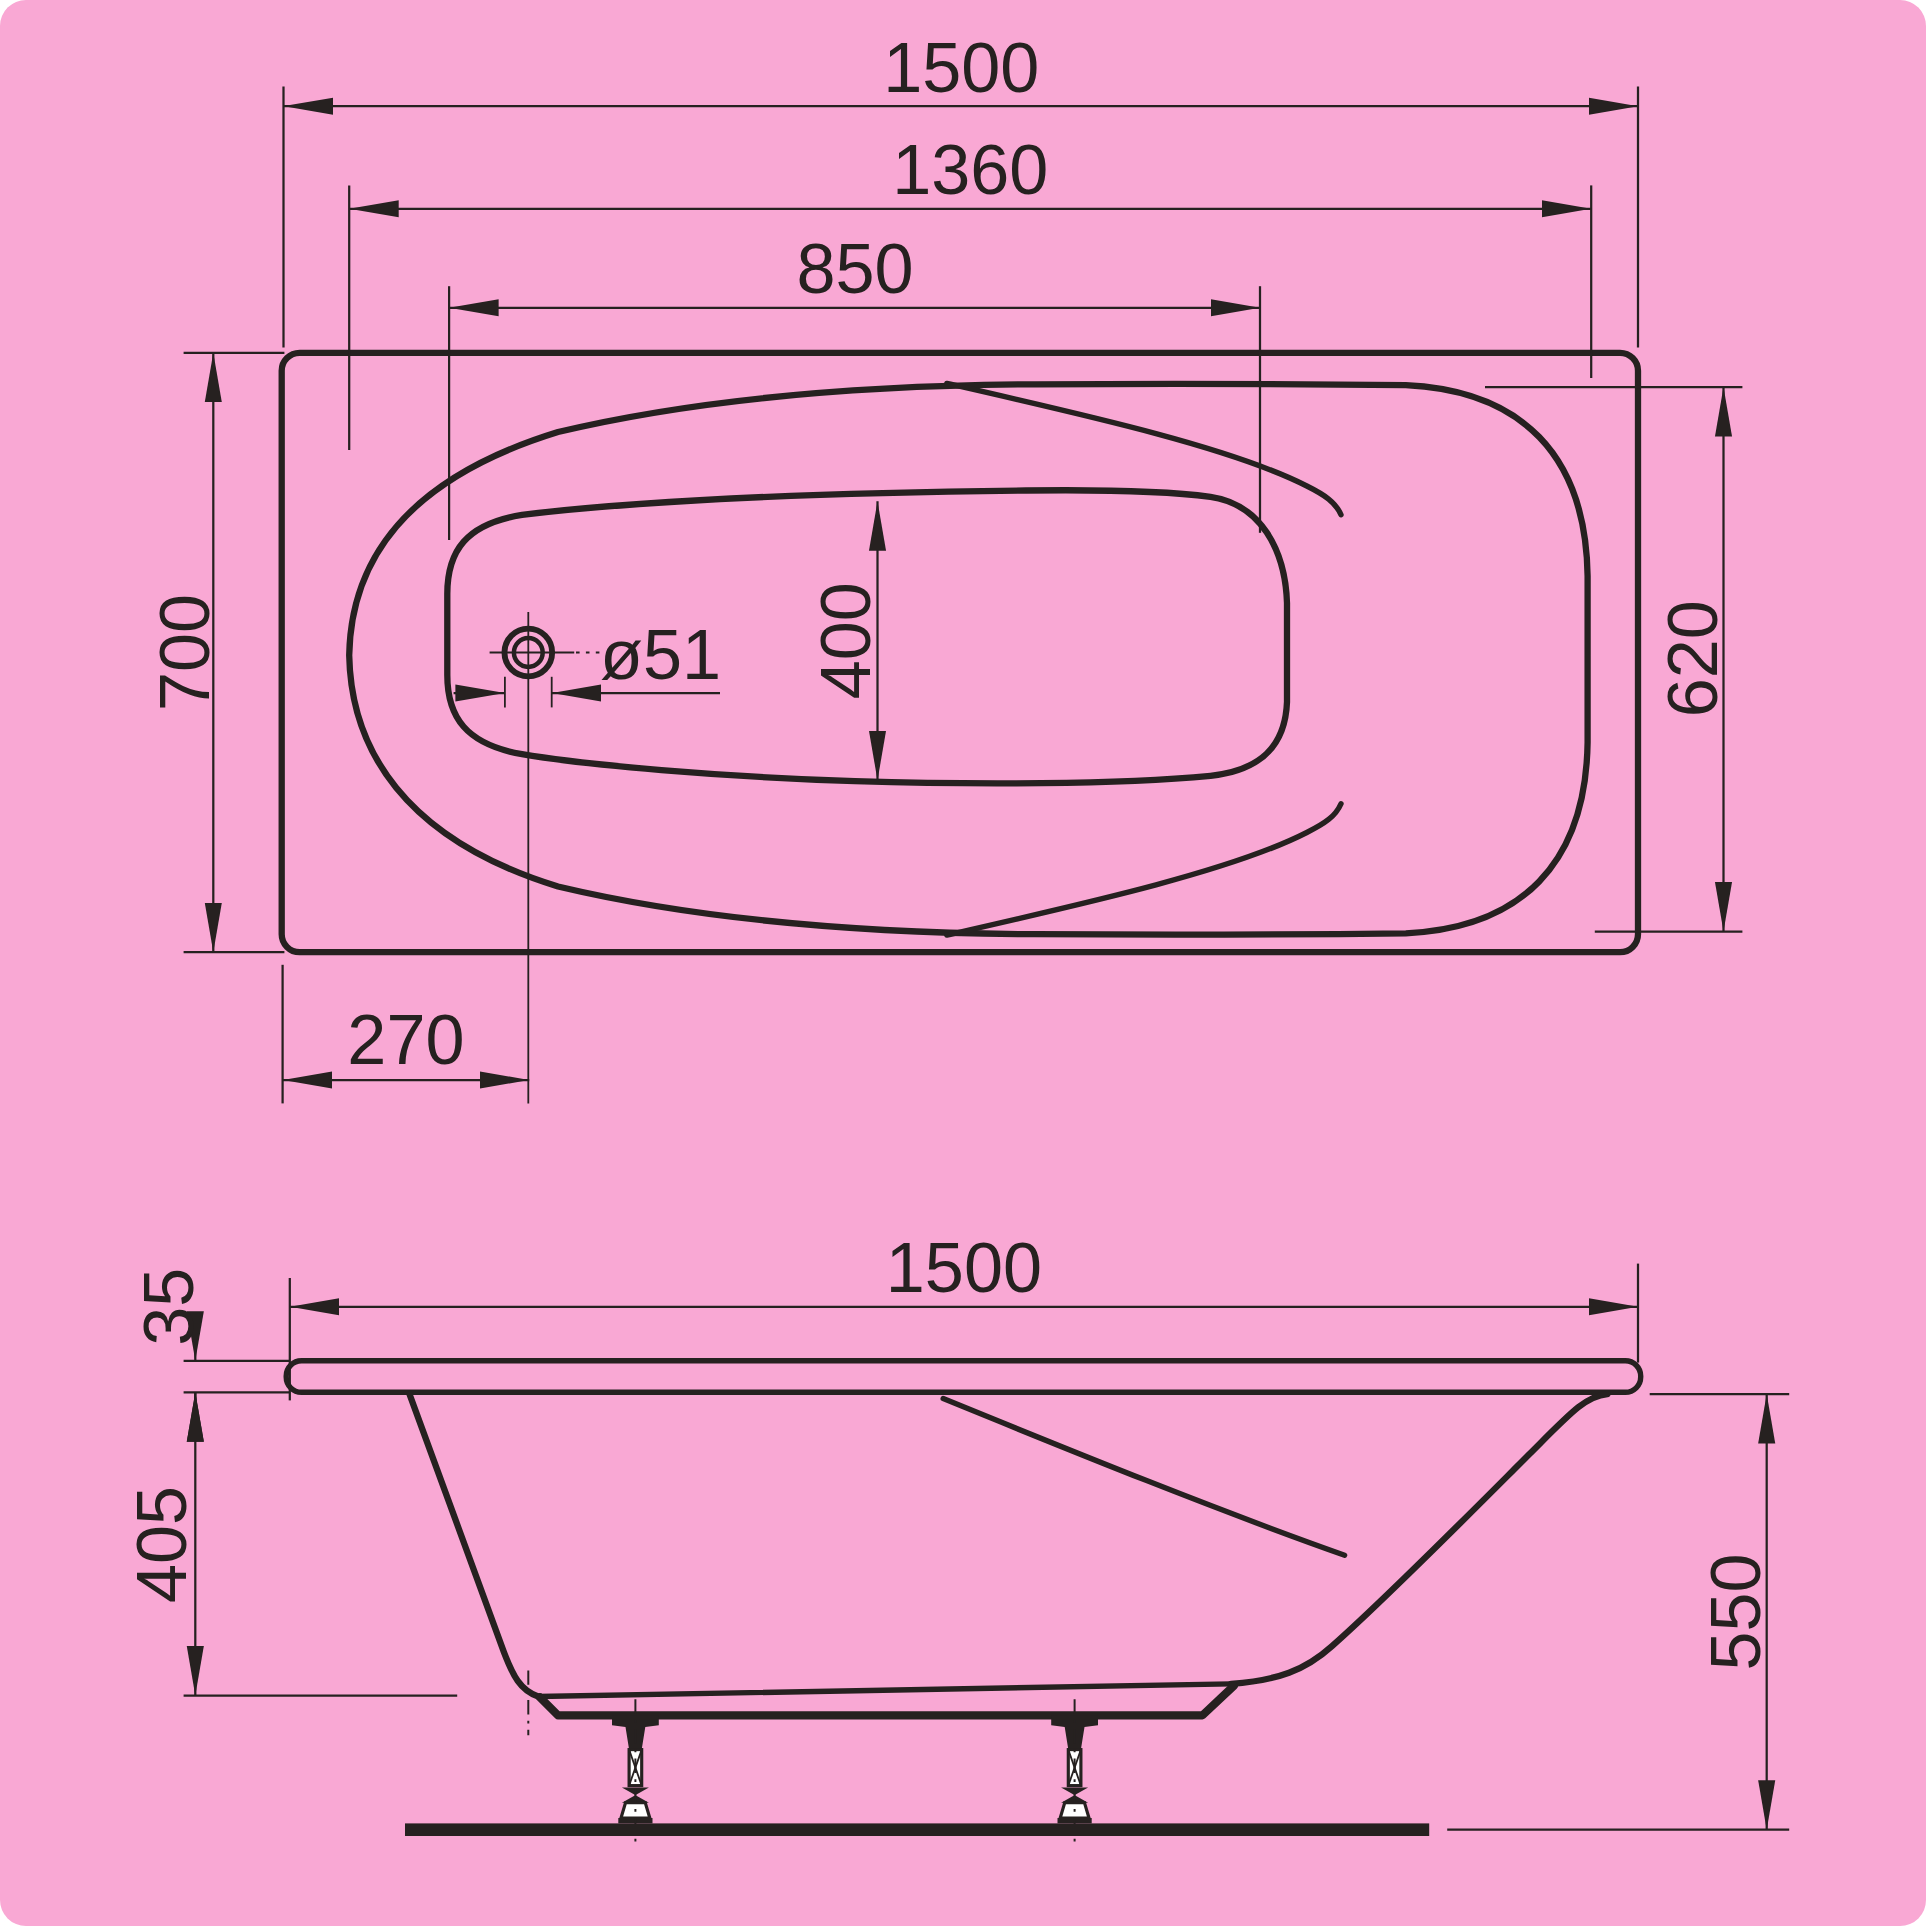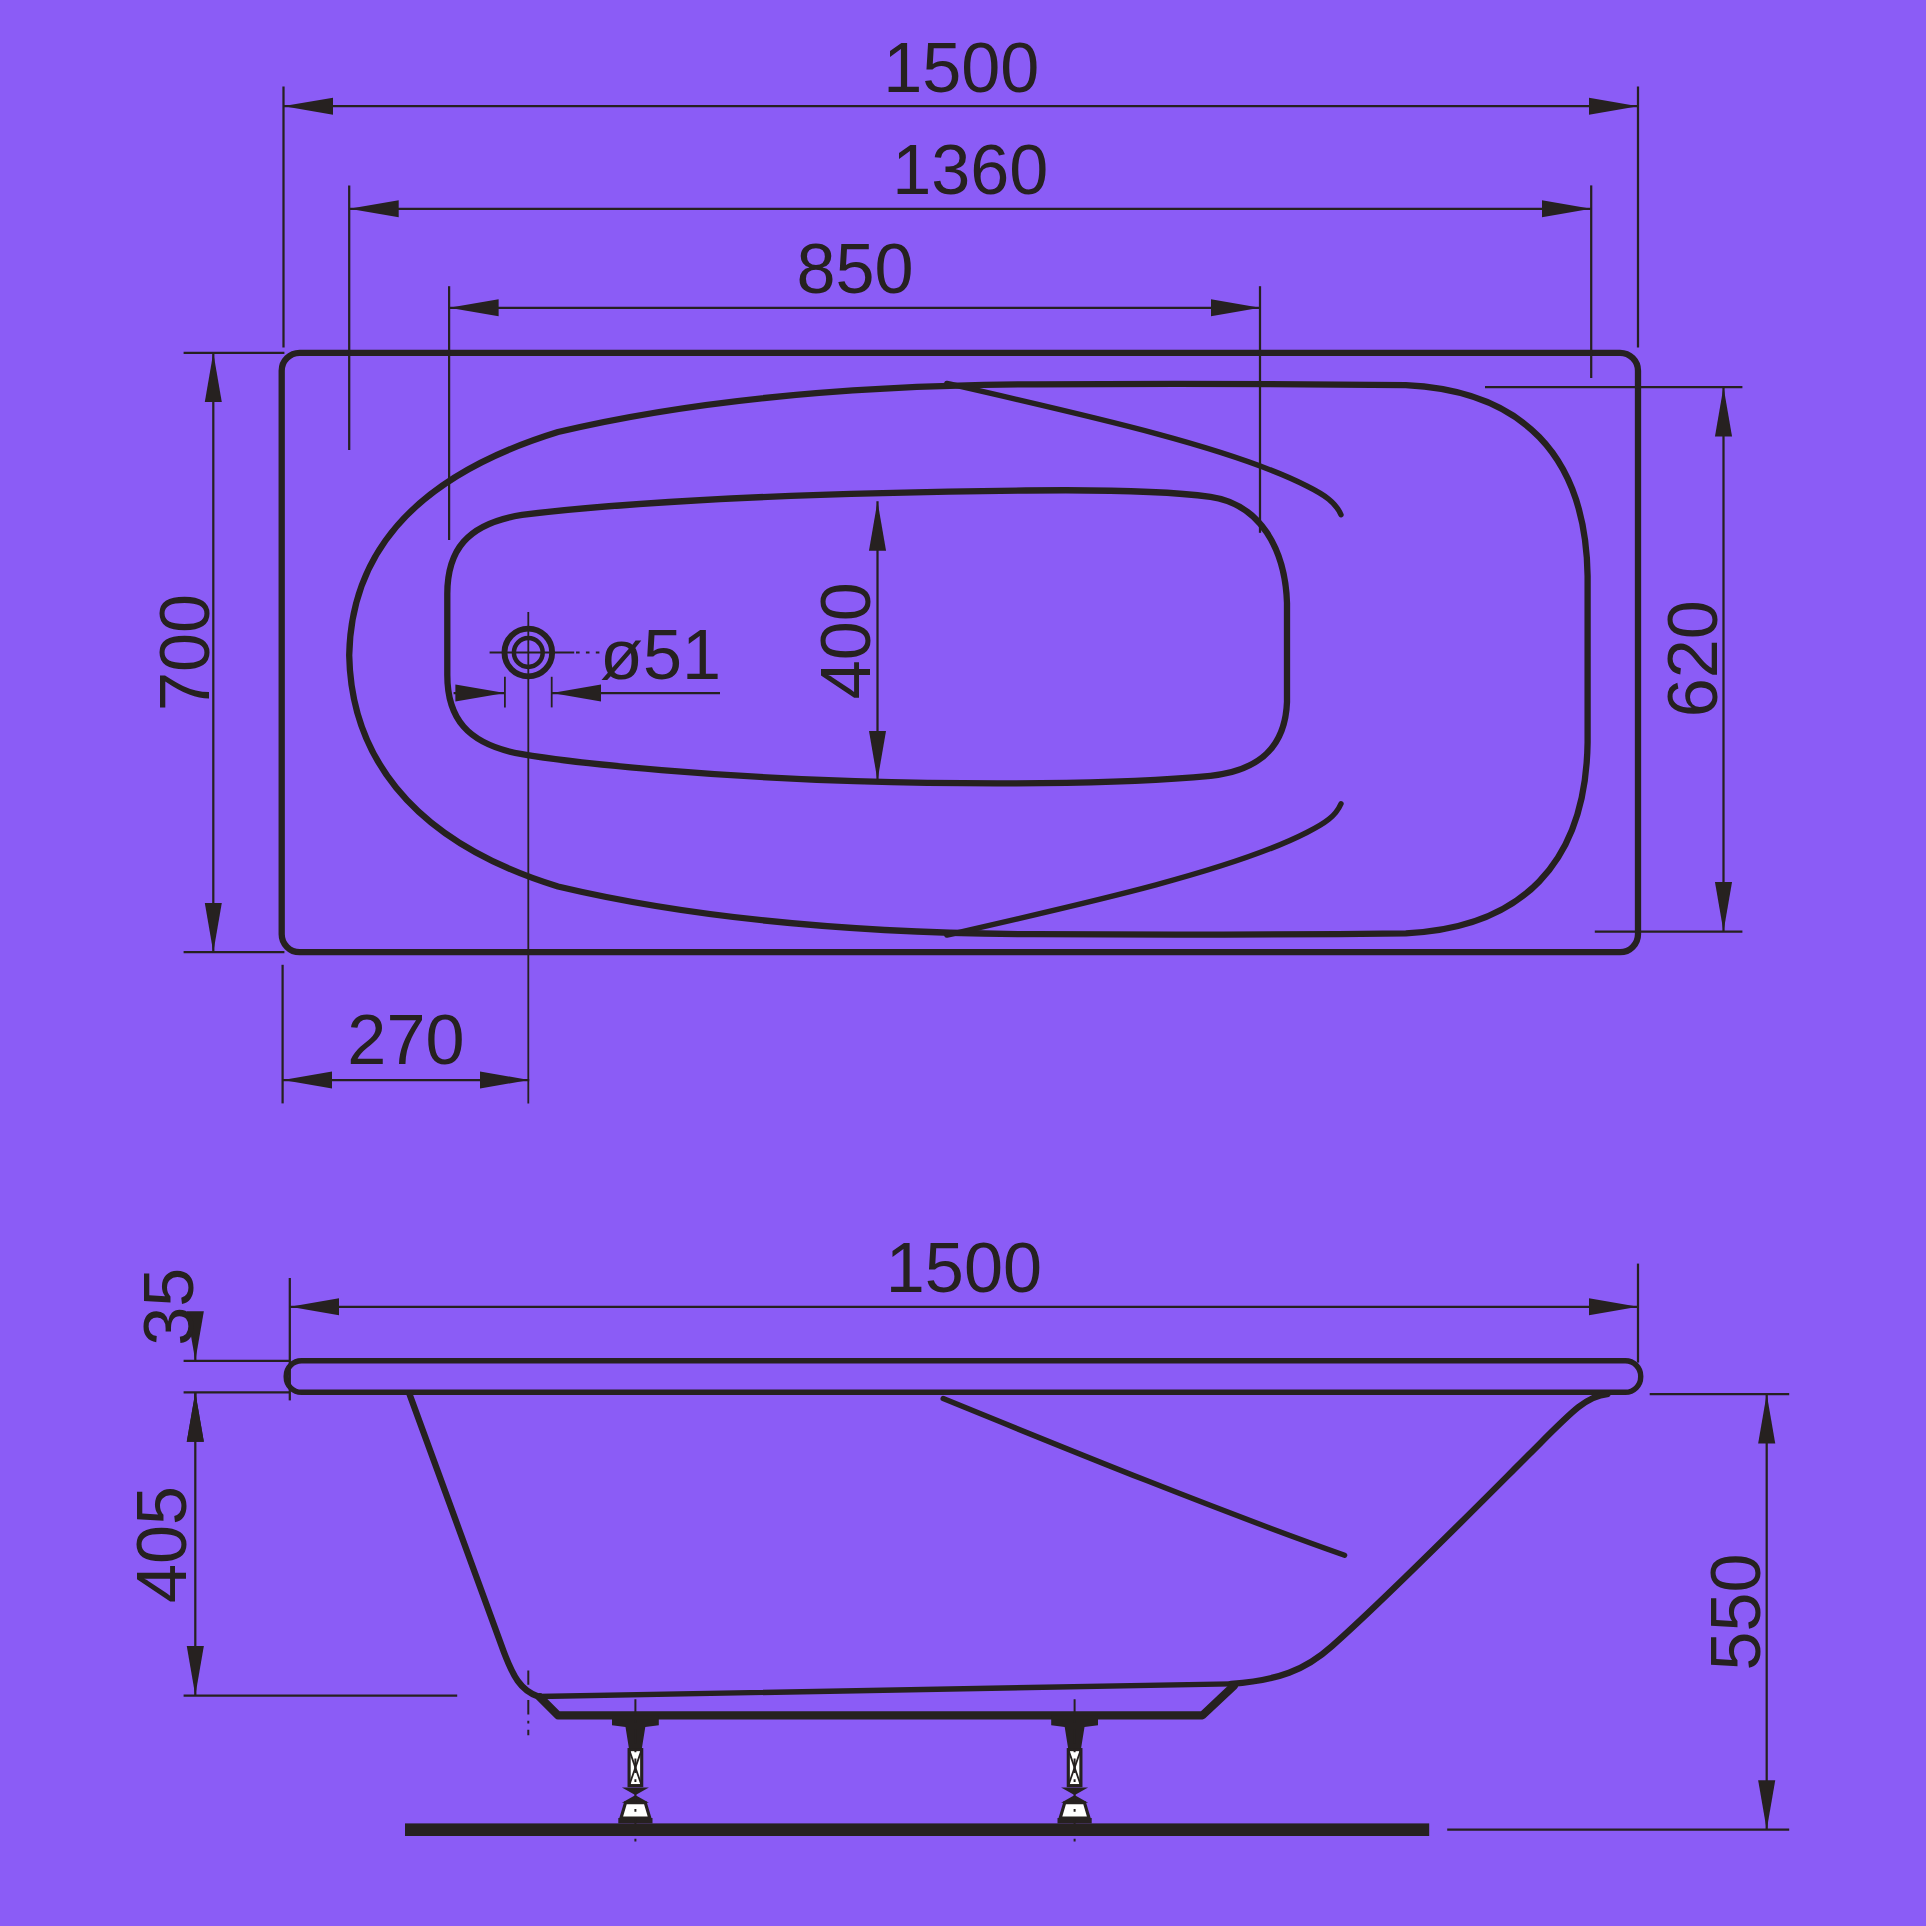--- a/index.html
+++ b/index.html
@@ -4,22 +4,23 @@
 <style>
   html,body{
     margin:0;
     padding:0;
     background:#ffffff;
     font-family:"Liberation Sans", sans-serif;
   }
   .stage{
     width:1926px;
     height:1926px;
-    background:#8b5cf6;
+    background:#f9a8d4;
     position:relative;
+    border-radius:26px;
   }
   svg{display:block}
   .outline{fill:none;stroke:#262120;stroke-width:7;stroke-linecap:round;stroke-linejoin:round}
   .outline-md{fill:none;stroke:#262120;stroke-width:6;stroke-linecap:round;stroke-linejoin:round}
   .frame{fill:none;stroke:#262120;stroke-width:9;stroke-linecap:round;stroke-linejoin:round}
   .dim{fill:none;stroke:#262120;stroke-width:2.5}
   .thin{fill:none;stroke:#262120;stroke-width:2}
   .dashdot{fill:none;stroke:#262120;stroke-width:2.2;stroke-dasharray:16 7 3 7}
   .dotted{fill:none;stroke:#262120;stroke-width:2;stroke-dasharray:4 7}
   .solidfill{fill:#262120;stroke:none}

